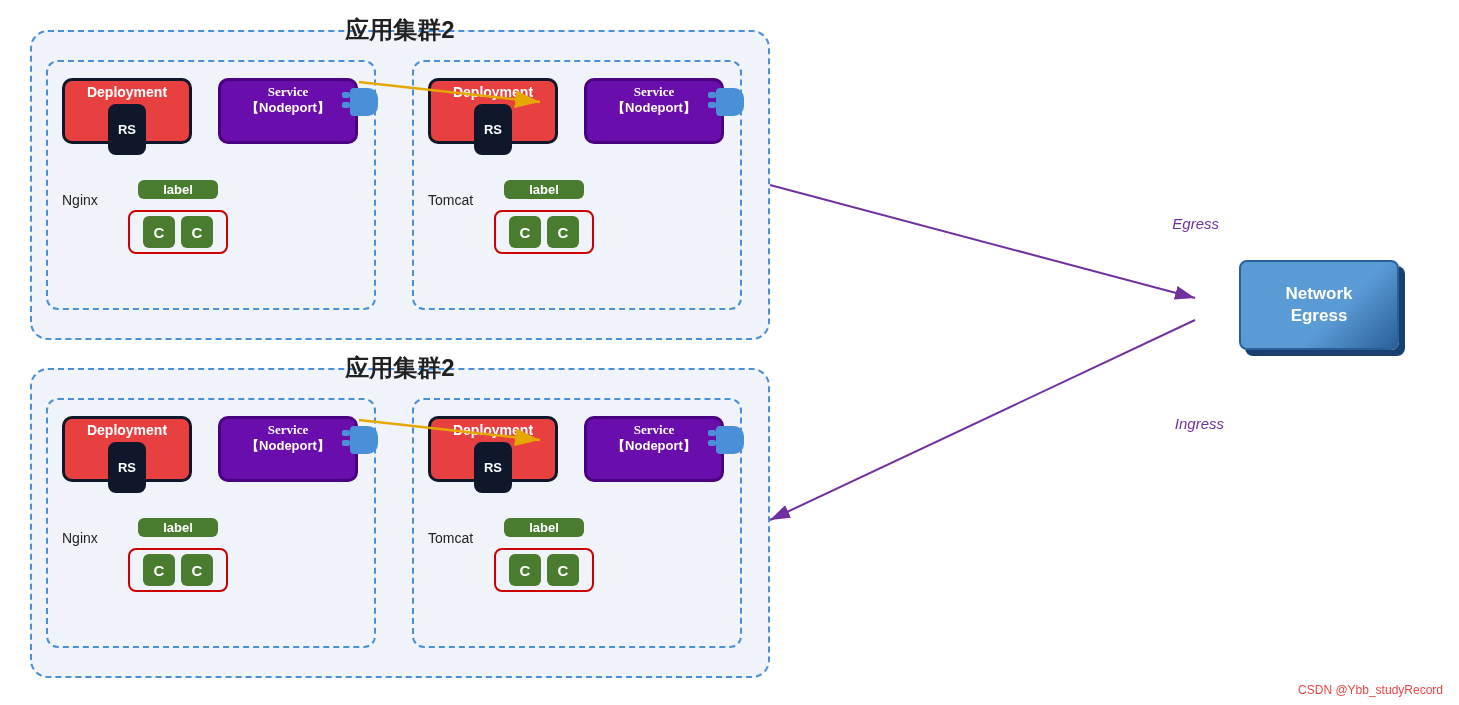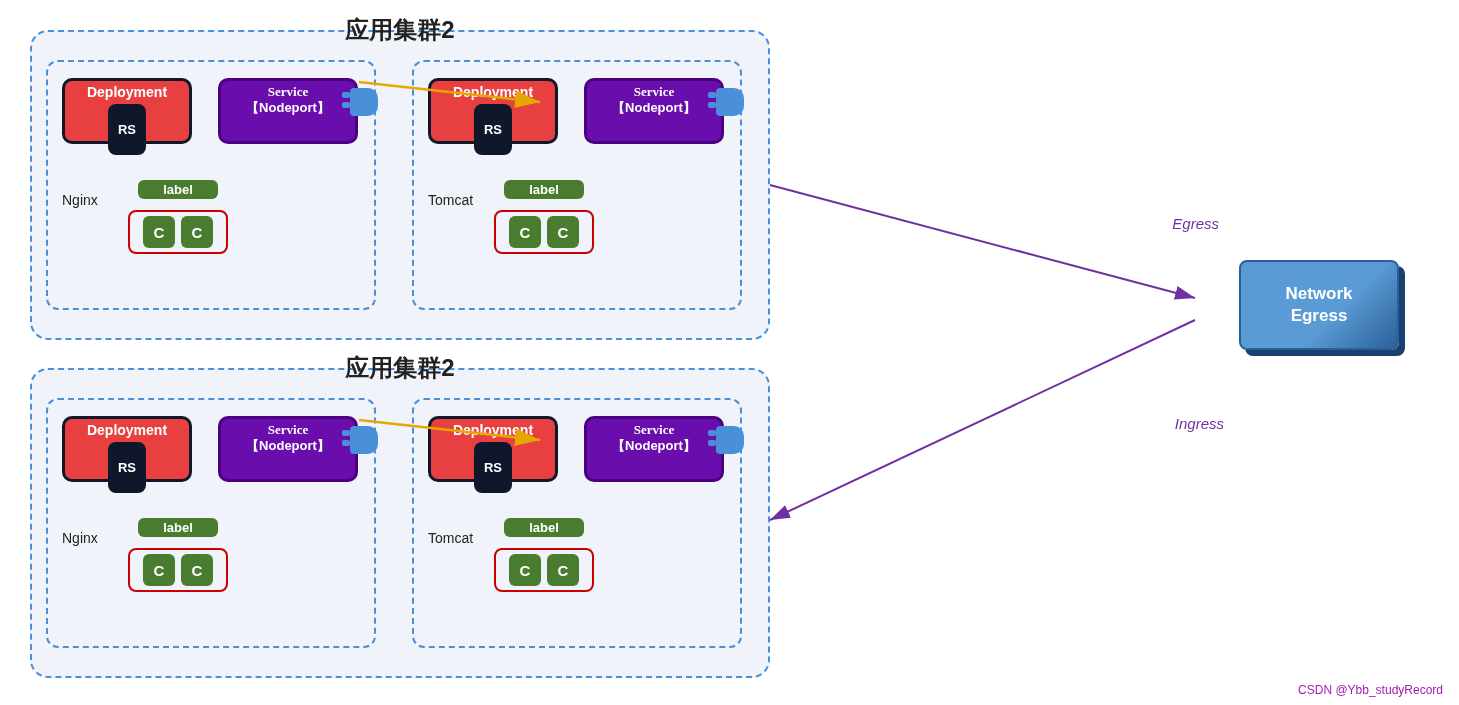--- a/index.html
+++ b/index.html
@@ -202,21 +202,21 @@
       font-weight: normal;
       font-style: italic;
     }
 
     
     .watermark {
       position: absolute;
       bottom: 8px;
       right: 16px;
       font-size: 12px;
-      color: #a21caf;
+      color: #ef4444;
     }
   </style>
 </head>
 <body>
 
 <div class="canvas">
 
   <div class="cluster-outer" style="left:30px; top:30px; width:740px; height:310px;">
     <span class="cluster-title">应用集群2</span>
 

